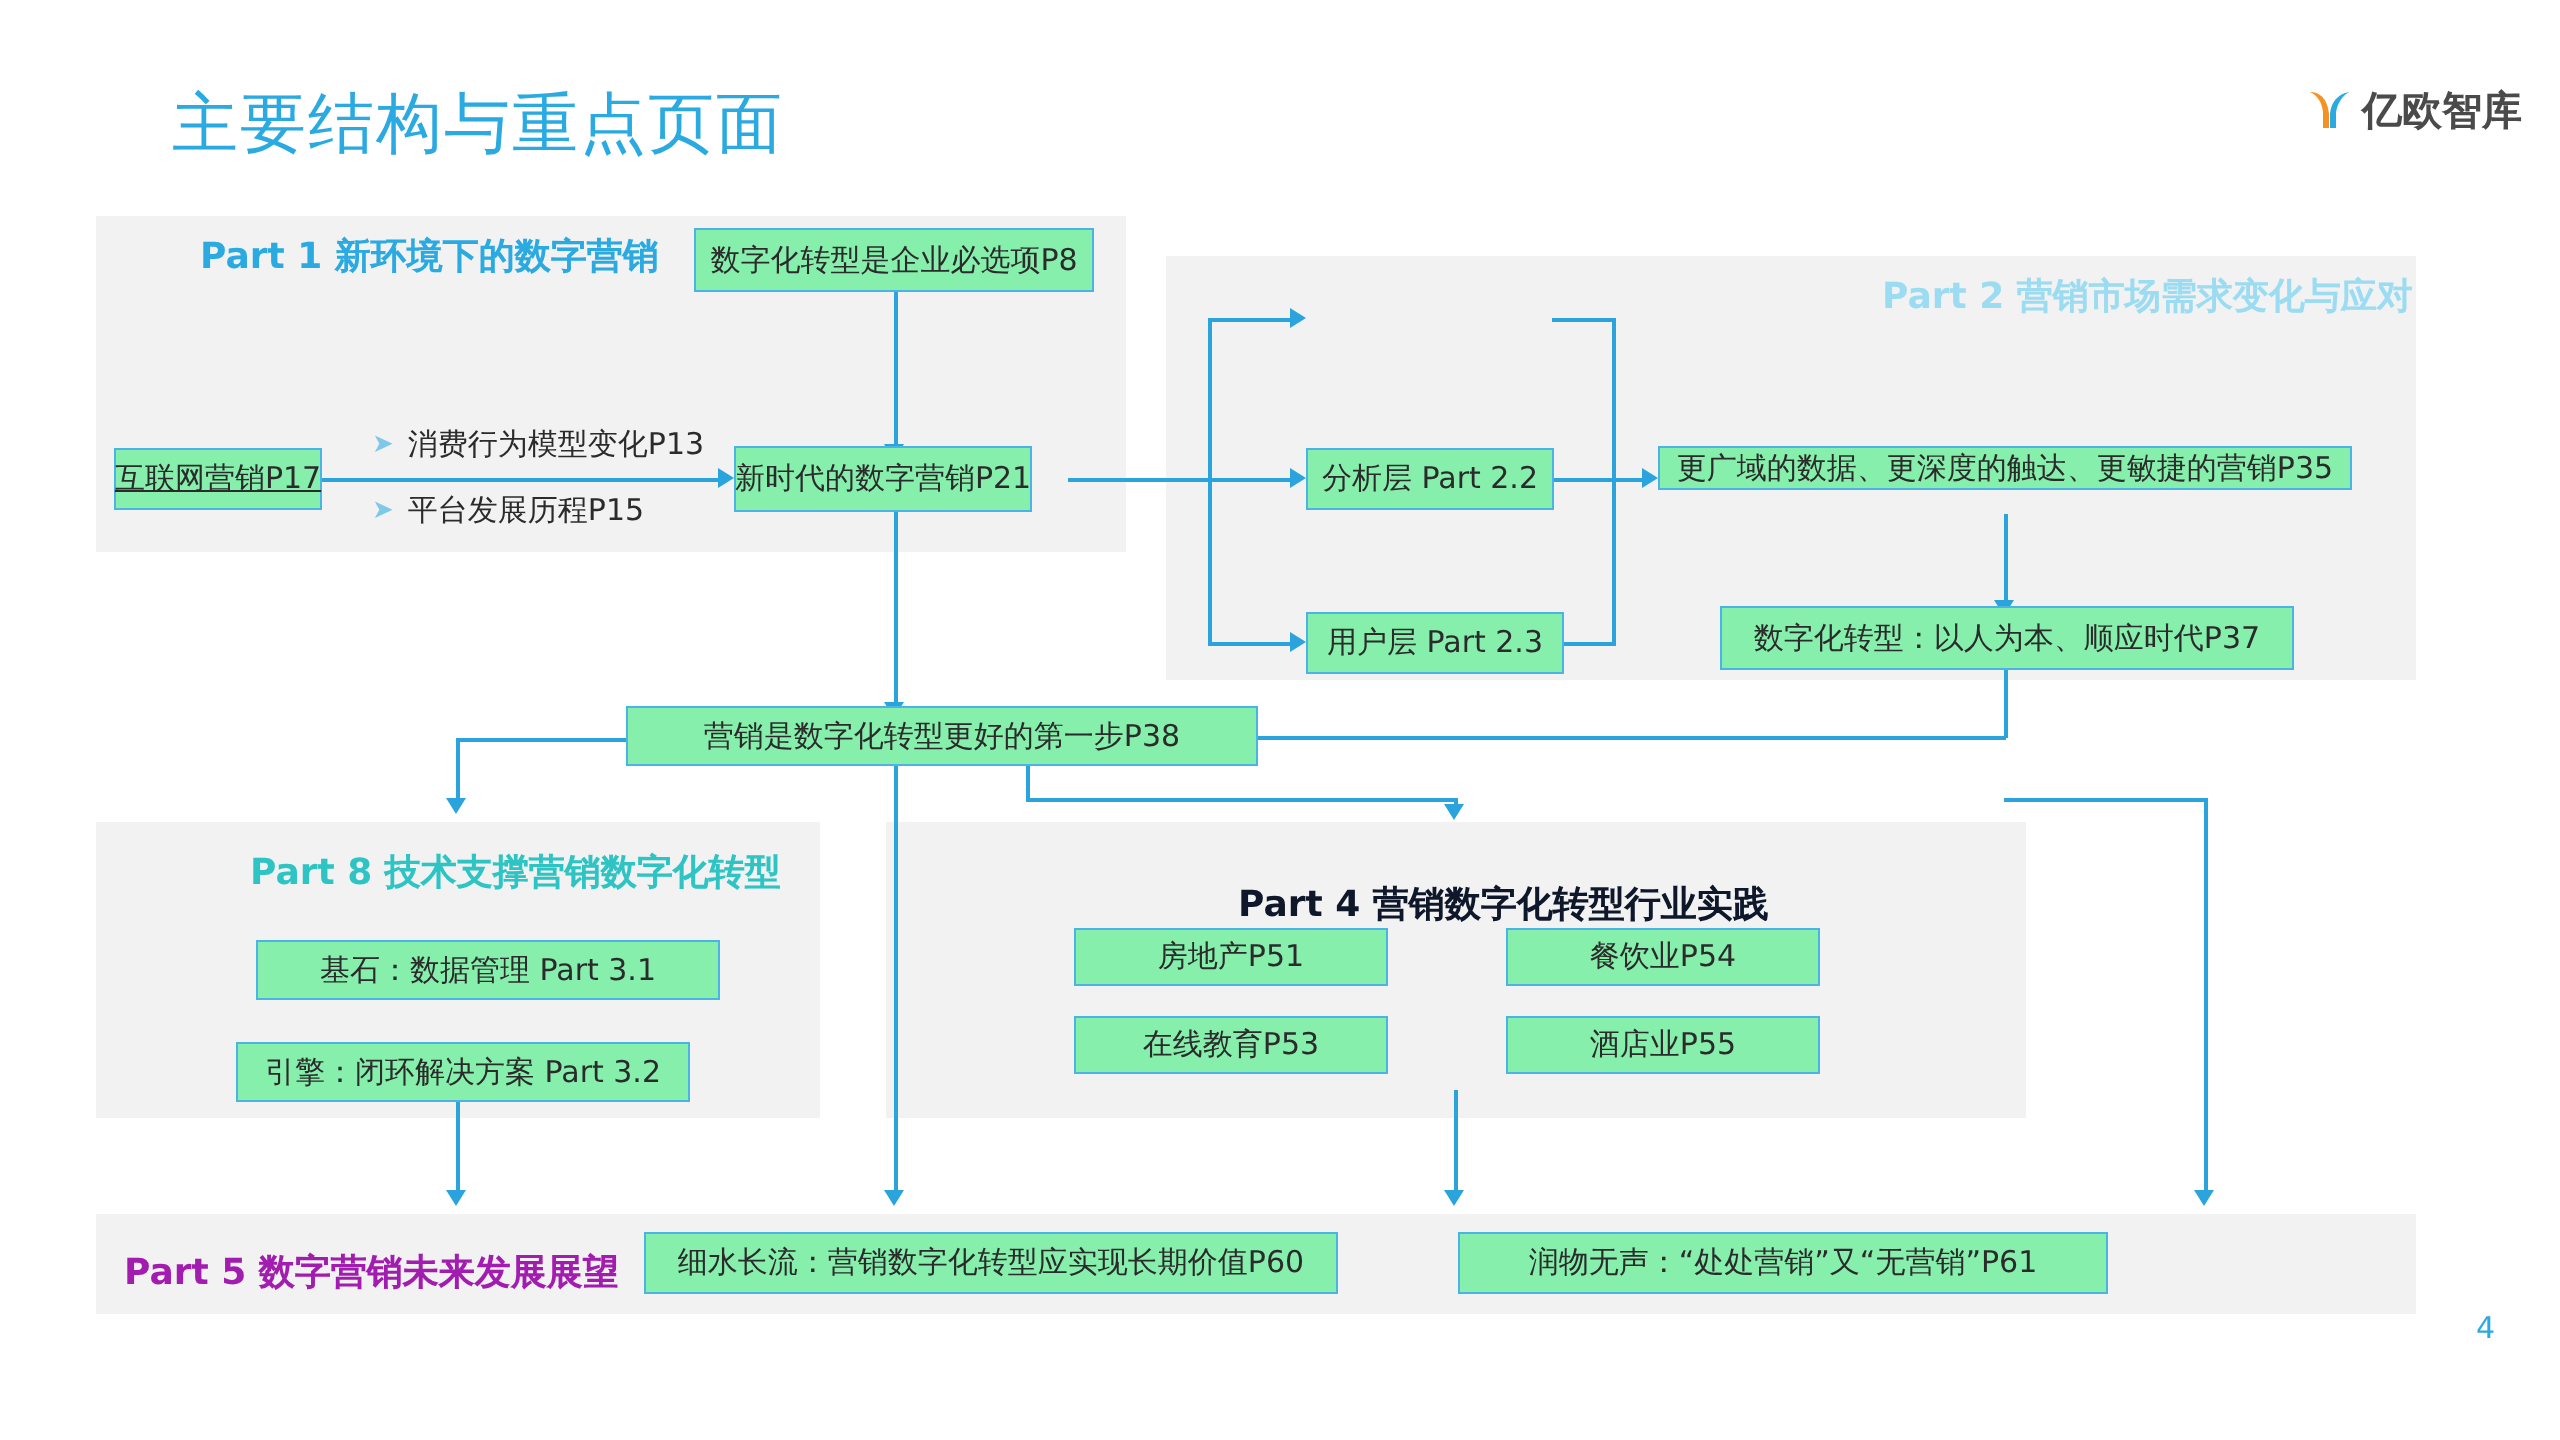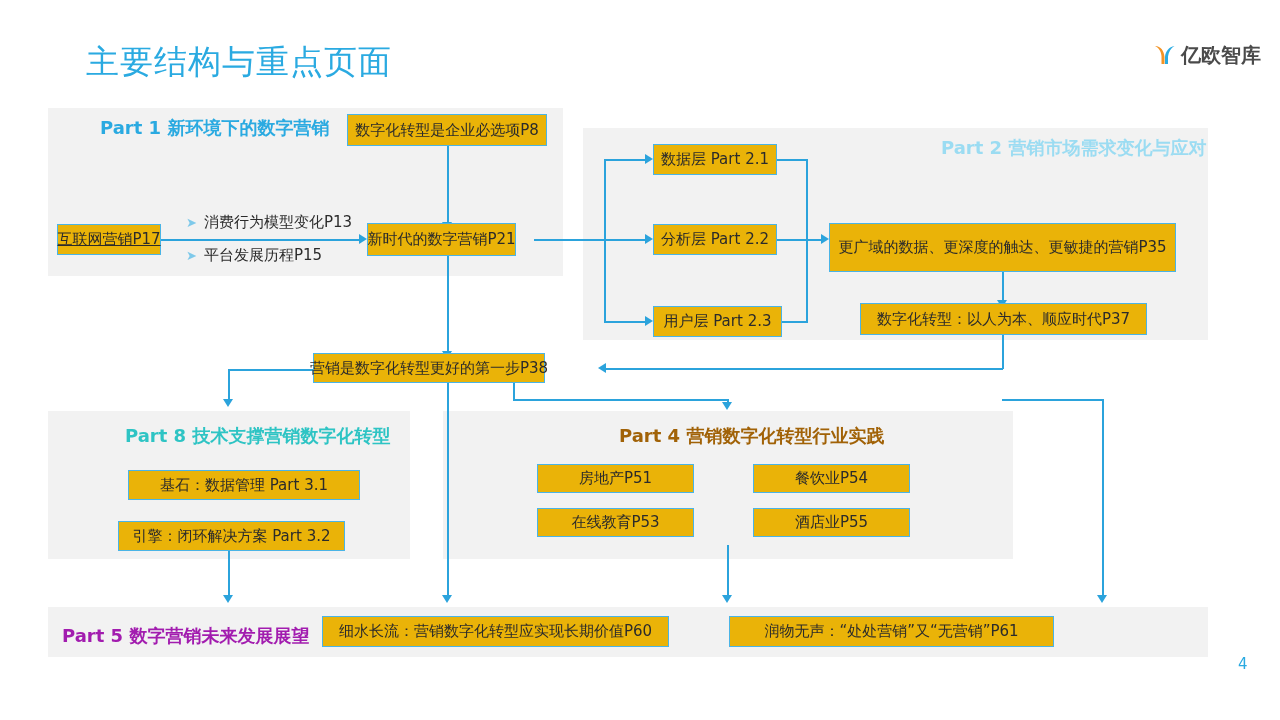--- a/index.html
+++ b/index.html
@@ -23,21 +23,21 @@
 
   
   .panel{position:absolute;background:#f2f2f2;}
   .panel-title{
     position:absolute;font-size:18px;font-weight:bold;white-space:nowrap;
   }
 
   
   .node{
     position:absolute;box-sizing:border-box;
-    border:1.4px solid #4ab4e6;background:#eab308;
+    border:1.4px solid #4ab4e6;background:#86efac;
     display:flex;align-items:center;justify-content:center;
     font-size:15px;color:#2b2b2b;white-space:nowrap;
     padding:0 6px;
   }
 
   
   .bullet{
     position:absolute;font-size:15px;color:#2b2b2b;white-space:nowrap;
     display:flex;align-items:center;gap:7px;
   }
@@ -74,21 +74,21 @@
   <div class="panel" style="left:48px;top:108px;width:515px;height:168px;"></div>
   <div class="panel-title" style="left:100px;top:116px;color:#2aaae1;">Part 1 新环境下的数字营销</div>
 
   <div class="panel" style="left:583px;top:128px;width:625px;height:212px;"></div>
   <div class="panel-title" style="left:941px;top:136px;color:#9bdcf2;">Part 2 营销市场需求变化与应对</div>
 
   <div class="panel" style="left:48px;top:411px;width:362px;height:148px;"></div>
   <div class="panel-title" style="left:125px;top:424px;color:#2ec4c4;">Part 8 技术支撑营销数字化转型</div>
 
   <div class="panel" style="left:443px;top:411px;width:570px;height:148px;"></div>
-  <div class="panel-title" style="left:619px;top:424px;color:#a16207;">Part 4 营销数字化转型行业实践</div>
+  <div class="panel-title" style="left:619px;top:440px;color:#0f172a;">Part 4 营销数字化转型行业实践</div>
 
   <div class="panel" style="left:48px;top:607px;width:1160px;height:50px;"></div>
   <div class="panel-title" style="left:62px;top:624px;color:#a21caf;">Part 5 数字营销未来发展展望</div>
 
   <div class="ln v" style="left:447px;top:146px;height:78px;"></div>
   <div class="arw down" style="left:442px;top:222px;"></div>
 
   <div class="ln h" style="left:160px;top:239px;width:200px;"></div>
   <div class="arw right" style="left:359px;top:234px;"></div>
 
@@ -142,31 +142,30 @@
   <div class="ln h" style="left:1002px;top:399px;width:101px;"></div>
   <div class="ln v" style="left:1102px;top:399px;height:198px;"></div>
   <div class="arw down" style="left:1097px;top:595px;"></div>
 
   <div class="node" style="left:57px;top:224px;width:104px;height:31px;text-decoration:underline;">互联网营销P17</div>
 
   <div class="node" style="left:347px;top:114px;width:200px;height:32px;">数字化转型是企业必选项P8</div>
 
   <div class="node" style="left:367px;top:223px;width:149px;height:33px;">新时代的数字营销P21</div>
 
-  <div class="node" style="left:653px;top:144px;width:124px;height:31px;">数据层 Part 2.1</div>
 
   <div class="node" style="left:653px;top:224px;width:124px;height:31px;">分析层 Part 2.2</div>
 
   <div class="node" style="left:653px;top:306px;width:129px;height:31px;">用户层 Part 2.3</div>
 
-  <div class="node" style="left:829px;top:223px;width:347px;height:49px;">更广域的数据、更深度的触达、更敏捷的营销P35</div>
+  <div class="node" style="left:829px;top:223px;width:347px;height:22px;">更广域的数据、更深度的触达、更敏捷的营销P35</div>
 
   <div class="node" style="left:860px;top:303px;width:287px;height:32px;">数字化转型：以人为本、顺应时代P37</div>
 
-  <div class="node" style="left:313px;top:353px;width:232px;height:30px;">营销是数字化转型更好的第一步P38</div>
+  <div class="node" style="left:313px;top:353px;width:316px;height:30px;">营销是数字化转型更好的第一步P38</div>
 
   <div class="node" style="left:128px;top:470px;width:232px;height:30px;">基石：数据管理 Part 3.1</div>
 
   <div class="node" style="left:118px;top:521px;width:227px;height:30px;">引擎：闭环解决方案 Part 3.2</div>
 
   <div class="node" style="left:537px;top:464px;width:157px;height:29px;">房地产P51</div>
 
   <div class="node" style="left:537px;top:508px;width:157px;height:29px;">在线教育P53</div>
 
   <div class="node" style="left:753px;top:464px;width:157px;height:29px;">餐饮业P54</div>

